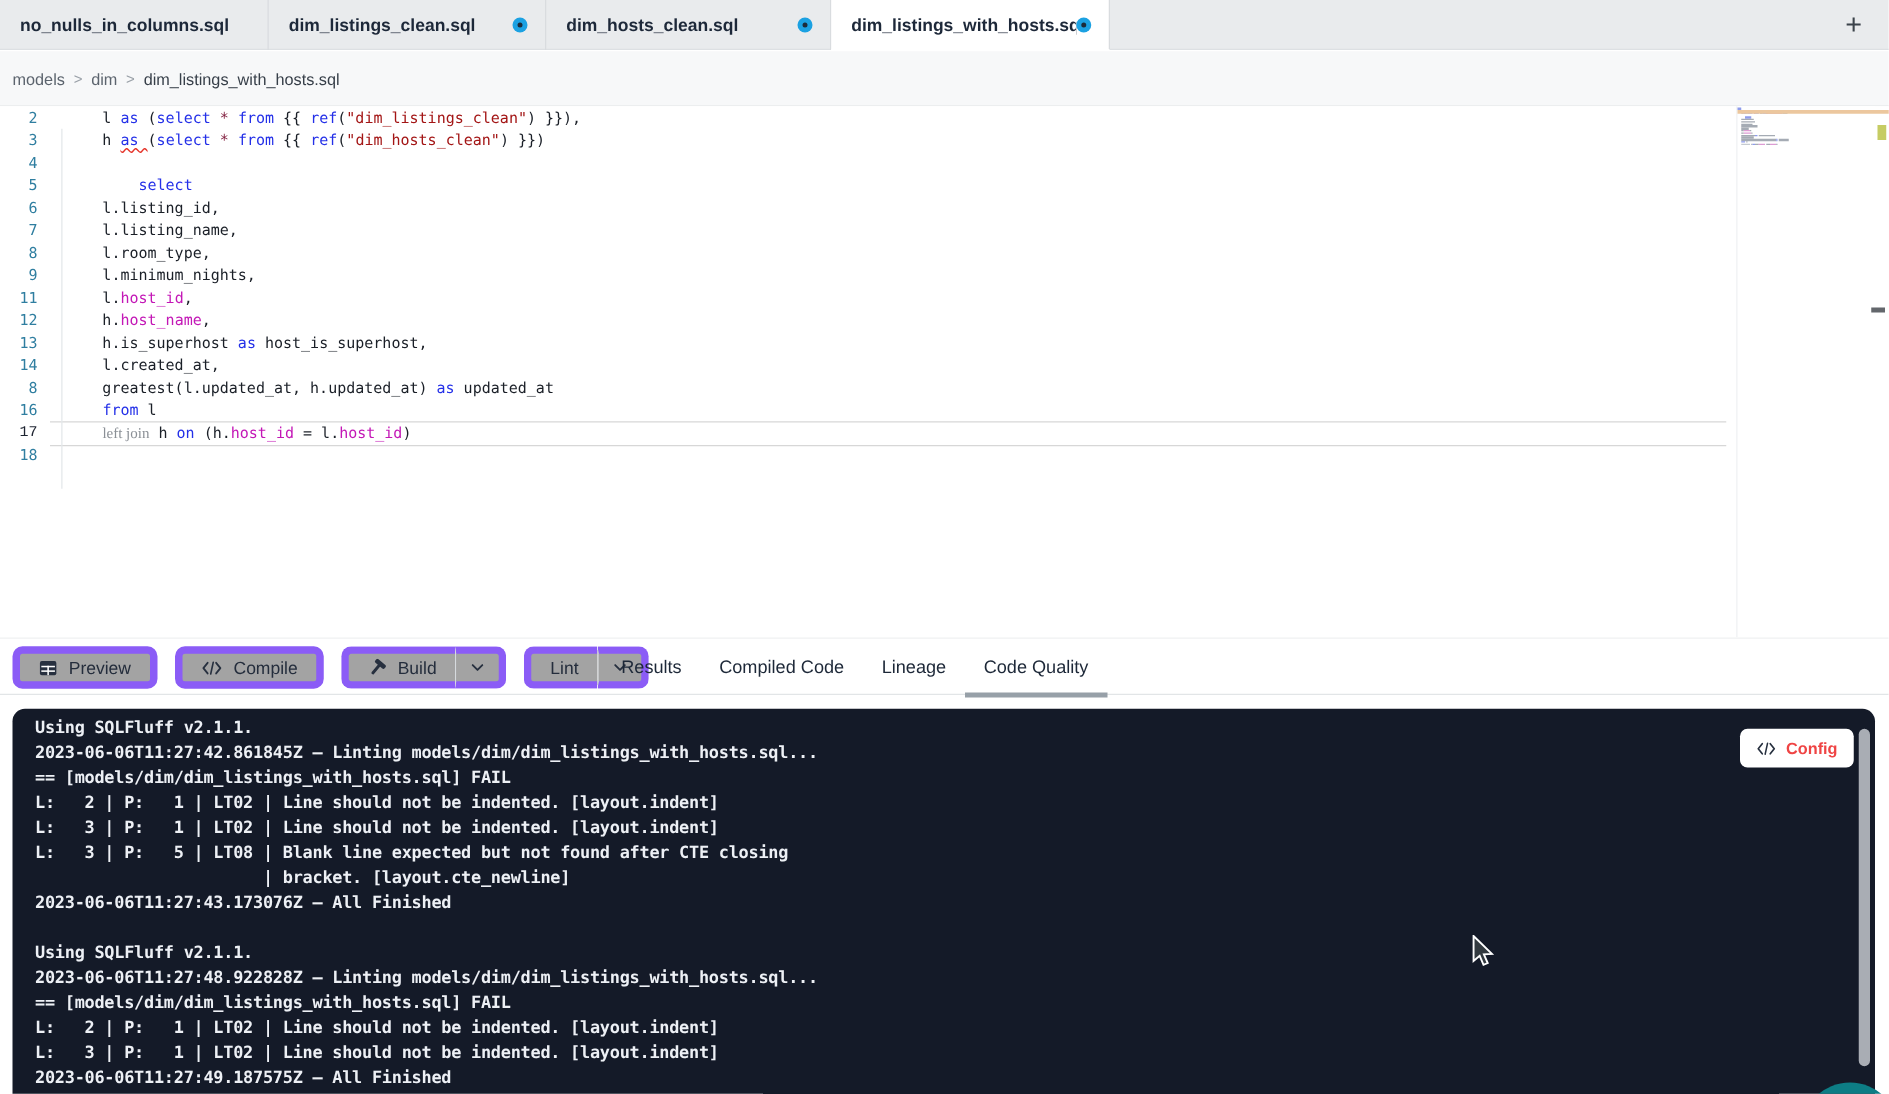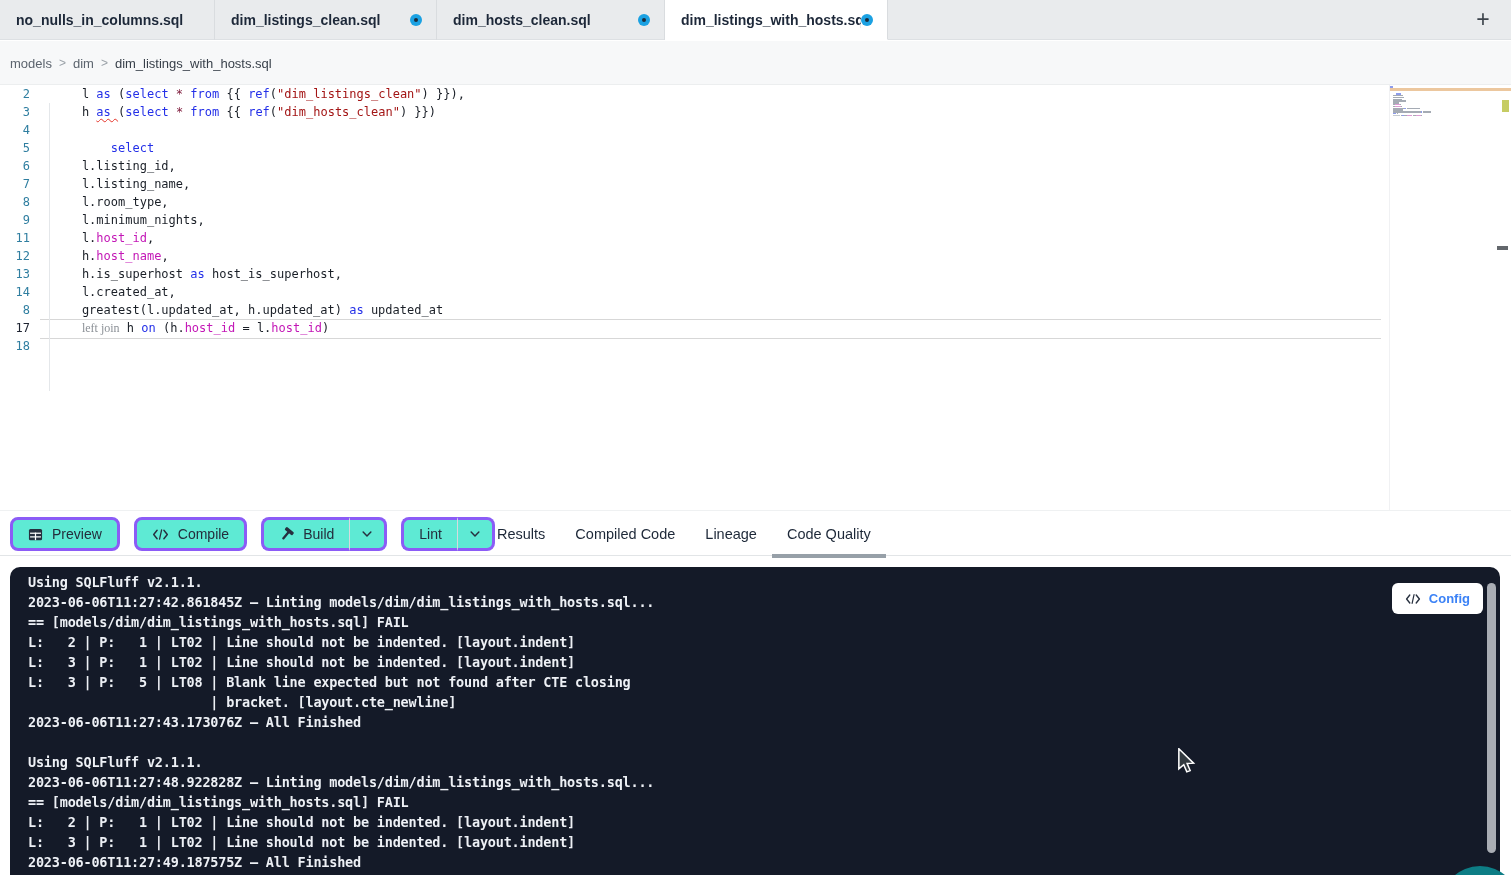--- a/index.html
+++ b/index.html
@@ -50,21 +50,21 @@
   .tok.k { color:#2430e8; }
   .tok.s { color:#a31515; }
   .tok.r { color:#811f3f; }
   .tok.m { color:#c317b6; }
   .tok.g { color:#8b9096;font-family:Liberation Serif, serif; }
   .tok.d { color:#1a1f27; }
   .tok.sq { text-decoration:underline; text-decoration-style:wavy;
             text-decoration-color:#e5342a; text-decoration-thickness:1px; text-underline-offset:2px; }
   .code-line.active::before { content:''; position:absolute; left:40px; right:-1px; top:0; height:18px;
             border-top:1px solid #d7d7d7; border-bottom:1px solid #d7d7d7; pointer-events:none; }
-  .code-line.active .ln { color:#1d2330; }
+  .code-line.active .ln { color:#1d2330;font-family:Liberation Mono, monospace; }
   .indent-guide { position:absolute; left:49px; top:18px; width:1px; height:288px; background:#e4e7ea; }
 
   
   .minimap { position:absolute; left:1389px; top:0; width:111px; height:425px;
              background:#fff; border-left:1px solid #f0f1f3; cursor:pointer; }
   .mm-row { height:1.5px; margin-bottom:0.3px; white-space:nowrap; font-size:0; }
   .mm-row span { display:inline-block; height:1.5px; }
   .mm-sp  { background:transparent; }
   .mm-tok.mm-k { background:#8e9cec; }
   .mm-tok.mm-s { background:#d9a0a0; }
@@ -74,41 +74,41 @@
   .mm-tok.mm-g { background:#c6cbd0; }
   .lint-marker { position:absolute; left:0; top:2.9px; width:122px; height:3.4px; background:#ecc79e; }
   .ruler-marker { position:absolute; left:1502px; top:15px; width:7px; height:12px; background:#c6cc63; }
   .scroll-dash { position:absolute; left:1497px; top:161px; width:11px; height:4px; background:#63676c; }
 
   
   .actionbar { position:absolute; left:0; top:510px; width:1511px; height:46px;
                background:#fff; border-top:1px solid #eff1f2; border-bottom:1px solid #e2e5e7; }
   .action-buttons { position:absolute; left:10px; top:6px; display:flex; gap:14px; }
   .btn-group { display:flex; }
-  .btn { height:34px; background:#5eead4; border:3px solid #8b5cf6; color:#242d3c;
+  .btn { height:34px; background:#a3a3a3; border:6px solid #8b5cf6; color:#242d3c;
          font-family:inherit; font-size:14px; font-weight:500; display:flex;
          align-items:center; gap:9px; padding:0 15px; border-radius:8px; cursor:pointer; }
   .btn-group .btn.main:not(:only-child) { border-radius:8px 0 0 8px; border-right:none; }
   .btn.dd { border-radius:0 8px 8px 0; border-left:1px solid #d6dade; padding:0 10px; }
   .btn-icon { display:flex; align-items:center; }
   .panel-tabs { position:absolute; left:482px; top:0; height:45px; display:flex; }
   .ptab { height:45px; display:flex; align-items:center; padding:0 15px; font-size:14.5px;
           color:#1d2838; font-weight:500; cursor:pointer; position:relative; }
   .ptab.active::after { content:''; position:absolute; left:0; right:0; bottom:-2px;
           height:4px; background:#97a0a8; }
 
   
   .terminal { position:absolute; left:10px; top:567px; width:1490px; height:320px;
               background:#141A28; border-radius:10px; }
   .terminal-output { position:absolute; left:18px; top:5px; right:18px; }
   .tline { white-space:pre; font:700 13.5px/20px "DejaVu Sans Mono", monospace;
            color:#edf0f5; letter-spacing:-0.2px; }
   .configbtn { position:absolute; right:17px; top:16px; height:31px; padding:0 13px;
                background:#fff; border:none; border-radius:6px; display:flex; align-items:center;
-               gap:8px; font-family:inherit; font-size:13px; font-weight:600; color:#3b82f6; cursor:pointer; }
+               gap:8px; font-family:inherit; font-size:13px; font-weight:600; color:#ef4444; cursor:pointer; }
   .term-scrollbar { position:absolute; right:4px; top:16px; width:9px; height:270px;
                     border-radius:5px; background:#a9adb4; cursor:pointer; }
   .fab { position:absolute; left:1441px; top:866px; width:78px; height:78px;
          border-radius:50%; background:#0D7D85; border:none; cursor:pointer; }
 
   .mouse-cursor { position:absolute; left:1177px; top:748px; z-index:50; pointer-events:none; }
 </style>
 </head>
 <body>
 
@@ -169,20 +169,21 @@
         <div class="code-line"><span class="ln">5</span><span class="code"><span class="tok d">        </span><span class="tok k">select</span></span></div>
         <div class="code-line"><span class="ln">6</span><span class="code"><span class="tok d">    l.listing_id,</span></span></div>
         <div class="code-line"><span class="ln">7</span><span class="code"><span class="tok d">    l.listing_name,</span></span></div>
         <div class="code-line"><span class="ln">8</span><span class="code"><span class="tok d">    l.room_type,</span></span></div>
         <div class="code-line"><span class="ln">9</span><span class="code"><span class="tok d">    l.minimum_nights,</span></span></div>
         <div class="code-line"><span class="ln">11</span><span class="code"><span class="tok d">    l.</span><span class="tok m">host_id</span><span class="tok d">,</span></span></div>
         <div class="code-line"><span class="ln">12</span><span class="code"><span class="tok d">    h.</span><span class="tok m">host_name</span><span class="tok d">,</span></span></div>
         <div class="code-line"><span class="ln">13</span><span class="code"><span class="tok d">    h.is_superhost </span><span class="tok k">as</span><span class="tok d"> host_is_superhost,</span></span></div>
         <div class="code-line"><span class="ln">14</span><span class="code"><span class="tok d">    l.created_at,</span></span></div>
         <div class="code-line"><span class="ln">8</span><span class="code"><span class="tok d">    greatest(l.updated_at, h.updated_at) </span><span class="tok k">as</span><span class="tok d"> updated_at</span></span></div>
+        <div class="code-line"><span class="ln">16</span><span class="code"><span class="tok d">    </span><span class="tok k">from</span><span class="tok d"> l</span></span></div>
         <div class="code-line active"><span class="ln">17</span><span class="code"><span class="tok d">    </span><span class="tok g">left join</span><span class="tok d"> h </span><span class="tok k">on</span><span class="tok d"> (h.</span><span class="tok m">host_id</span><span class="tok d"> = l.</span><span class="tok m">host_id</span><span class="tok d">)</span></span></div>
         <div class="code-line"><span class="ln">18</span><span class="code">&nbsp;</span></div>
       </div>
     <div class="indent-guide"></div>
     <div class="minimap">
       <div style="padding-top:1px;">
           <div class="mm-row"><span class="mm-tok mm-k" style="width: 3px;"></span></div>
           <div class="mm-row"><span class="mm-sp" style="width: 3px;"></span><span class="mm-tok mm-d" style="width: 1.5px;"></span><span class="mm-tok mm-k" style="width: 1.5px;"></span><span class="mm-sp" style="width: 0.75px;"></span><span class="mm-tok mm-d" style="width: 0.75px;"></span><span class="mm-tok mm-k" style="width: 4.5px;"></span><span class="mm-sp" style="width: 0.75px;"></span><span class="mm-tok mm-r" style="width: 0.75px;"></span><span class="mm-sp" style="width: 0.75px;"></span><span class="mm-tok mm-k" style="width: 3px;"></span><span class="mm-sp" style="width: 0.75px;"></span><span class="mm-tok mm-d" style="width: 2.25px;"></span><span class="mm-tok mm-k" style="width: 2.25px;"></span><span class="mm-tok mm-d" style="width: 0.75px;"></span><span class="mm-tok mm-s" style="width: 15px;"></span><span class="mm-tok mm-d" style="width: 4.5px;"></span></div>
           <div class="mm-row"><span class="mm-sp" style="width: 3px;"></span><span class="mm-tok mm-d" style="width: 1.5px;"></span><span class="mm-tok mm-k" style="width: 2.25px;"></span><span class="mm-tok mm-d" style="width: 0.75px;"></span><span class="mm-tok mm-k" style="width: 4.5px;"></span><span class="mm-sp" style="width: 0.75px;"></span><span class="mm-tok mm-r" style="width: 0.75px;"></span><span class="mm-sp" style="width: 0.75px;"></span><span class="mm-tok mm-k" style="width: 3px;"></span><span class="mm-sp" style="width: 0.75px;"></span><span class="mm-tok mm-d" style="width: 2.25px;"></span><span class="mm-tok mm-k" style="width: 2.25px;"></span><span class="mm-tok mm-d" style="width: 0.75px;"></span><span class="mm-tok mm-s" style="width: 12.75px;"></span><span class="mm-tok mm-d" style="width: 3.75px;"></span></div>
           <div class="mm-row"></div>

